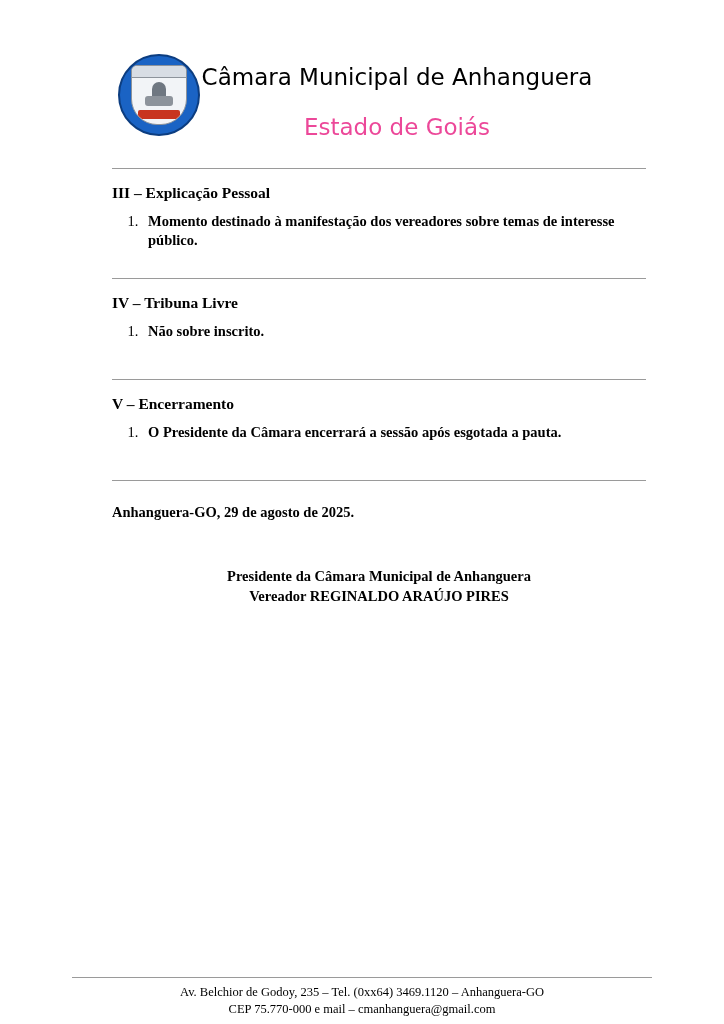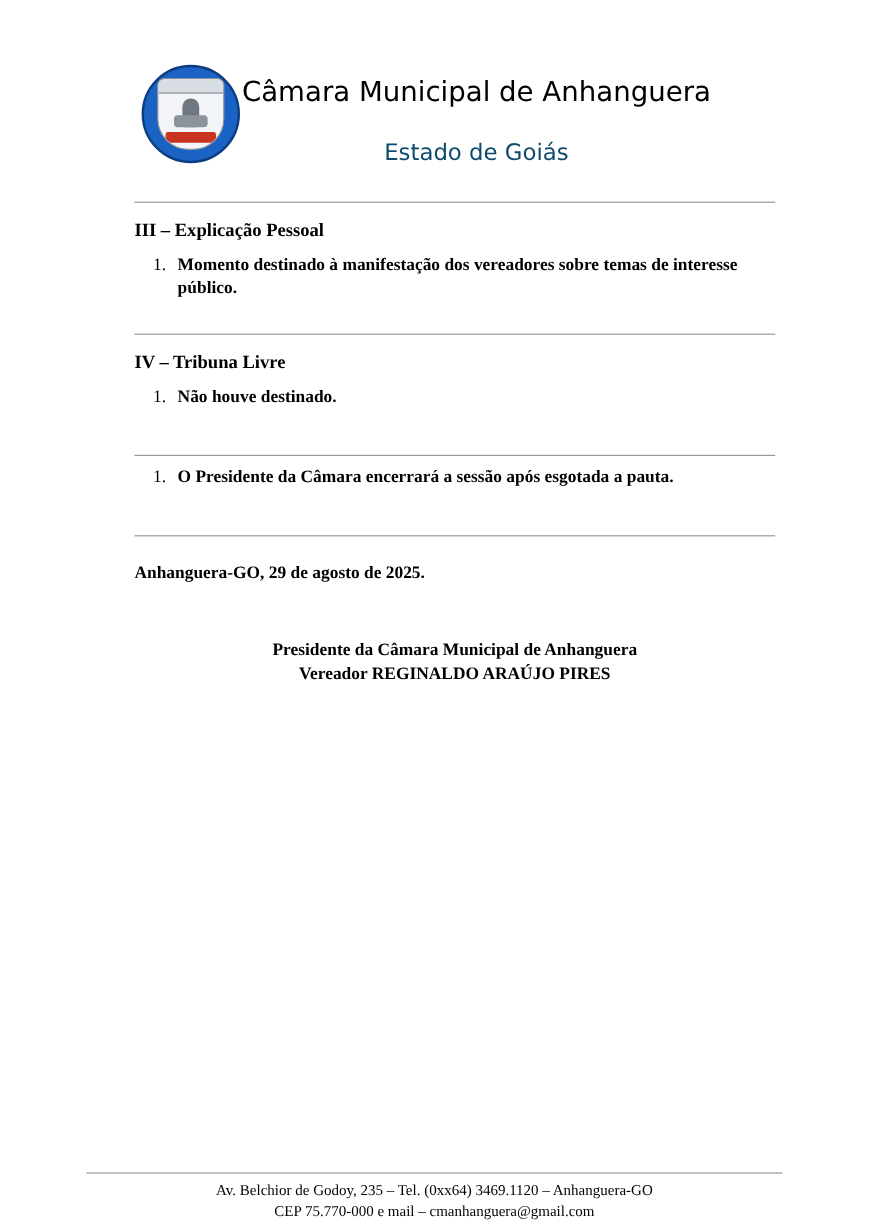--- a/index.html
+++ b/index.html
@@ -115,24 +115,24 @@
   .org-title {
     font-family: "DejaVu Sans", sans-serif;
     font-size: 23px;
     line-height: 30px;
     margin-top: 12px;
     color: #000;
     font-weight: 400;
   }
   .org-sub {
     font-family: "DejaVu Sans", sans-serif;
-    font-size: 19px;
+    font-size: 23px;
     line-height: 26px;
     margin-top: 22px;
-    color: #0c4a6e;
+    color: #ec4899;
     font-weight: 400;
   }
 
   
   .content {
     padding: 12px 78px 0 112px;
   }
   .rule {
     border: none;
     border-top: 1px solid #9a9a9a;
@@ -241,28 +241,29 @@
         <li>Momento destinado à manifestação dos vereadores sobre temas de interesse público.</li>
       </ol>
     </div>
 
     <div class="spacer-sm"></div>
     <hr class="rule">
 
     <div class="section">
       <div class="section-title">IV – Tribuna Livre</div>
       <ol class="items">
-        <li>Não houve destinado.</li>
+        <li>Não sobre inscrito.</li>
       </ol>
     </div>
 
     <div class="spacer-md"></div>
     <hr class="rule">
 
     <div class="section">
+      <div class="section-title">V – Encerramento</div>
       <ol class="items">
         <li>O Presidente da Câmara encerrará a sessão após esgotada a pauta.</li>
       </ol>
     </div>
 
     <div class="spacer-md"></div>
     <hr class="rule">
 
     <div class="date-line">Anhanguera-GO, 29 de agosto de 2025.</div>
 

